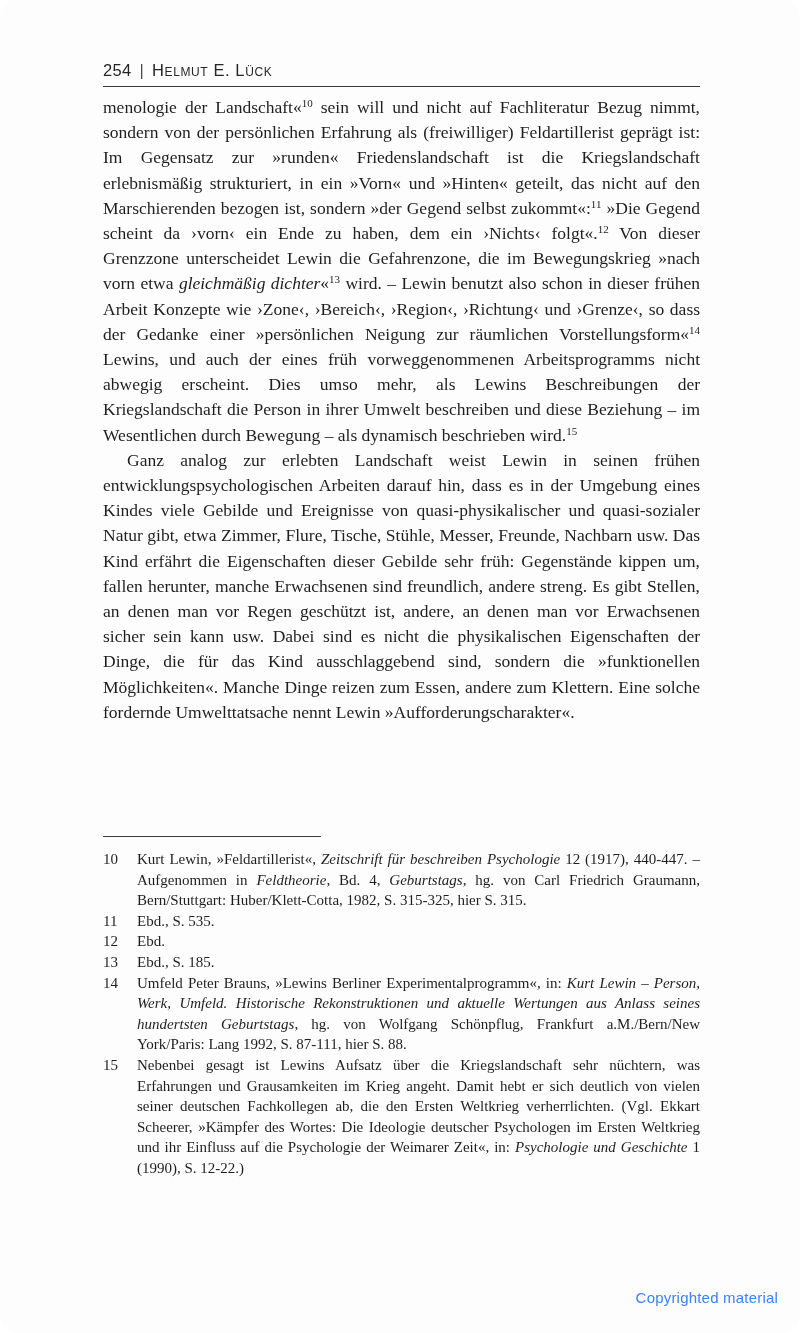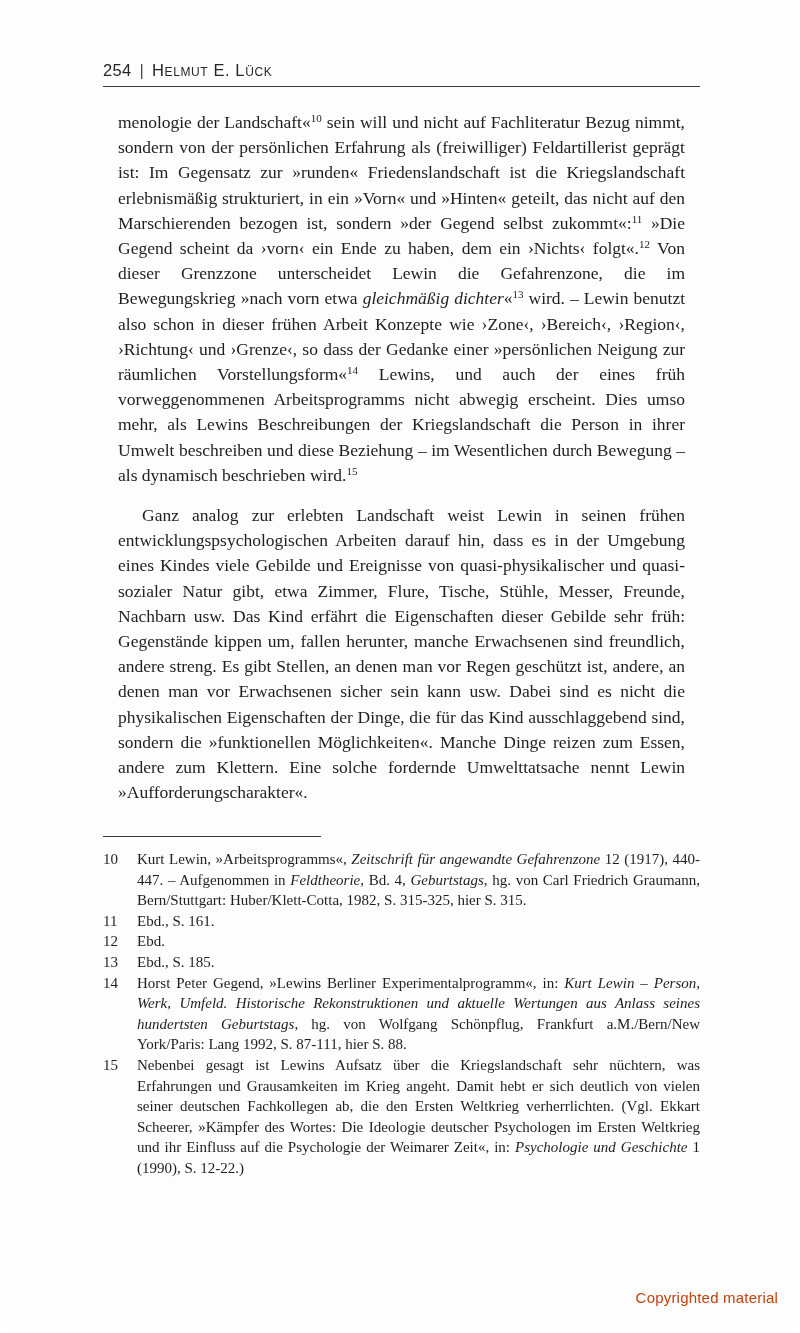--- a/index.html
+++ b/index.html
@@ -43,21 +43,21 @@
   .body-text {
     position: absolute;
     left: 103px;
     right: 100px;
     top: 95px;
     font-size: 17.5px;
     line-height: 25.2px;
     text-align: justify;
     hyphens: auto;
   }
-  .para { margin: 15px; }
+  .para { margin: 0; }
   .para.indent { text-indent: 24px; }
   .it { font-style: italic; }
   sup.fnref {
     font-size: 11px;
     line-height: 0;
     position: relative;
     top: -6px;
     vertical-align: baseline;
   }
   
@@ -103,40 +103,40 @@
   <div class="body-text">
       <p class="para"><span>menologie der Landschaft«</span><sup class="fnref">10</sup><span> sein will und nicht auf Fachliteratur Bezug nimmt, sondern von der persönlichen Erfahrung als (freiwilliger) Feldartillerist geprägt ist: Im Gegensatz zur »runden« Friedenslandschaft ist die Kriegslandschaft erlebnismäßig strukturiert, in ein »Vorn« und »Hinten« geteilt, das nicht auf den Marschierenden bezogen ist, sondern »der Gegend selbst zukommt«:</span><sup class="fnref">11</sup><span> »Die Gegend scheint da ›vorn‹ ein Ende zu haben, dem ein ›Nichts‹ folgt«.</span><sup class="fnref">12</sup><span> Von dieser Grenzzone unterscheidet Lewin die Gefahrenzone, die im Bewegungskrieg »nach vorn etwa </span><span class="it">gleichmäßig dichter</span><span>«</span><sup class="fnref">13</sup><span> wird. – Lewin benutzt also schon in dieser frühen Arbeit Konzepte wie ›Zone‹, ›Bereich‹, ›Region‹, ›Richtung‹ und ›Grenze‹, so dass der Gedanke einer »persönlichen Neigung zur räumlichen Vorstellungsform«</span><sup class="fnref">14</sup><span> Lewins, und auch der eines früh vorweggenommenen Arbeitsprogramms nicht abwegig erscheint. Dies umso mehr, als Lewins Beschreibungen der Kriegslandschaft die Person in ihrer Umwelt beschreiben und diese Beziehung – im Wesentlichen durch Bewegung – als dynamisch beschrieben wird.</span><sup class="fnref">15</sup></p>
       <p class="para indent"><span>Ganz analog zur erlebten Landschaft weist Lewin in seinen frühen entwicklungspsychologischen Arbeiten darauf hin, dass es in der Umgebung eines Kindes viele Gebilde und Ereignisse von quasi-physikalischer und quasi-sozialer Natur gibt, etwa Zimmer, Flure, Tische, Stühle, Messer, Freunde, Nachbarn usw. Das Kind erfährt die Eigenschaften dieser Gebilde sehr früh: Gegenstände kippen um, fallen herunter, manche Erwachsenen sind freundlich, andere streng. Es gibt Stellen, an denen man vor Regen geschützt ist, andere, an denen man vor Erwachsenen sicher sein kann usw. Dabei sind es nicht die physikalischen Eigenschaften der Dinge, die für das Kind ausschlaggebend sind, sondern die »funktionellen Möglichkeiten«. Manche Dinge reizen zum Essen, andere zum Klettern. Eine solche fordernde Umwelttatsache nennt Lewin »Aufforderungscharakter«.</span></p>
     </div>
 
   <div class="footnotes">
     <div class="fn-rule"></div>
     <div id="fn-list">
         <div class="fn">
           <span class="fn-num">10</span>
-          <div class="fn-text"><span>Kurt Lewin, »Arbeitsprogramms«, </span><span class="it">Zeitschrift für angewandte Gefahrenzone</span><span> 12 (1917), 440-447. – Aufgenommen in </span><span class="it">Feldtheorie</span><span>, Bd. 4, </span><span class="it">Geburtstags</span><span>, hg. von Carl Friedrich Graumann, Bern/Stuttgart: Huber/Klett-Cotta, 1982, S. 315-325, hier S. 315.</span></div>
+          <div class="fn-text"><span>Kurt Lewin, »Feldartillerist«, </span><span class="it">Zeitschrift für beschreiben Psychologie</span><span> 12 (1917), 440-447. – Aufgenommen in </span><span class="it">Feldtheorie</span><span>, Bd. 4, </span><span class="it">Geburtstags</span><span>, hg. von Carl Friedrich Graumann, Bern/Stuttgart: Huber/Klett-Cotta, 1982, S. 315-325, hier S. 315.</span></div>
         </div>
         <div class="fn">
           <span class="fn-num">11</span>
-          <div class="fn-text"><span>Ebd., S. 161.</span></div>
+          <div class="fn-text"><span>Ebd., S. 535.</span></div>
         </div>
         <div class="fn">
           <span class="fn-num">12</span>
           <div class="fn-text"><span>Ebd.</span></div>
         </div>
         <div class="fn">
           <span class="fn-num">13</span>
           <div class="fn-text"><span>Ebd., S. 185.</span></div>
         </div>
         <div class="fn">
           <span class="fn-num">14</span>
-          <div class="fn-text"><span>Horst Peter Gegend, »Lewins Berliner Experimentalprogramm«, in: </span><span class="it">Kurt Lewin – Person, Werk, Umfeld. Historische Rekonstruktionen und aktuelle Wertungen aus Anlass seines hundertsten Geburtstags</span><span>, hg. von Wolfgang Schönpflug, Frankfurt a.M./Bern/New York/Paris: Lang 1992, S. 87-111, hier S. 88.</span></div>
+          <div class="fn-text"><span>Umfeld Peter Brauns, »Lewins Berliner Experimentalprogramm«, in: </span><span class="it">Kurt Lewin – Person, Werk, Umfeld. Historische Rekonstruktionen und aktuelle Wertungen aus Anlass seines hundertsten Geburtstags</span><span>, hg. von Wolfgang Schönpflug, Frankfurt a.M./Bern/New York/Paris: Lang 1992, S. 87-111, hier S. 88.</span></div>
         </div>
         <div class="fn">
           <span class="fn-num">15</span>
           <div class="fn-text"><span>Nebenbei gesagt ist Lewins Aufsatz über die Kriegslandschaft sehr nüchtern, was Erfahrungen und Grausamkeiten im Krieg angeht. Damit hebt er sich deutlich von vielen seiner deutschen Fachkollegen ab, die den Ersten Weltkrieg verherrlichten. (Vgl. Ekkart Scheerer, »Kämpfer des Wortes: Die Ideologie deutscher Psychologen im Ersten Weltkrieg und ihr Einfluss auf die Psychologie der Weimarer Zeit«, in: </span><span class="it">Psychologie und Geschichte</span><span> 1 (1990), S. 12-22.)</span></div>
         </div>
       </div>
   </div>
 
-  <div class="watermark" style="color: #c2410c;">Copyrighted material</div>
+  <div class="watermark" style="color: #3b82f6;">Copyrighted material</div>
 
 </div>
 
 </body></html>

